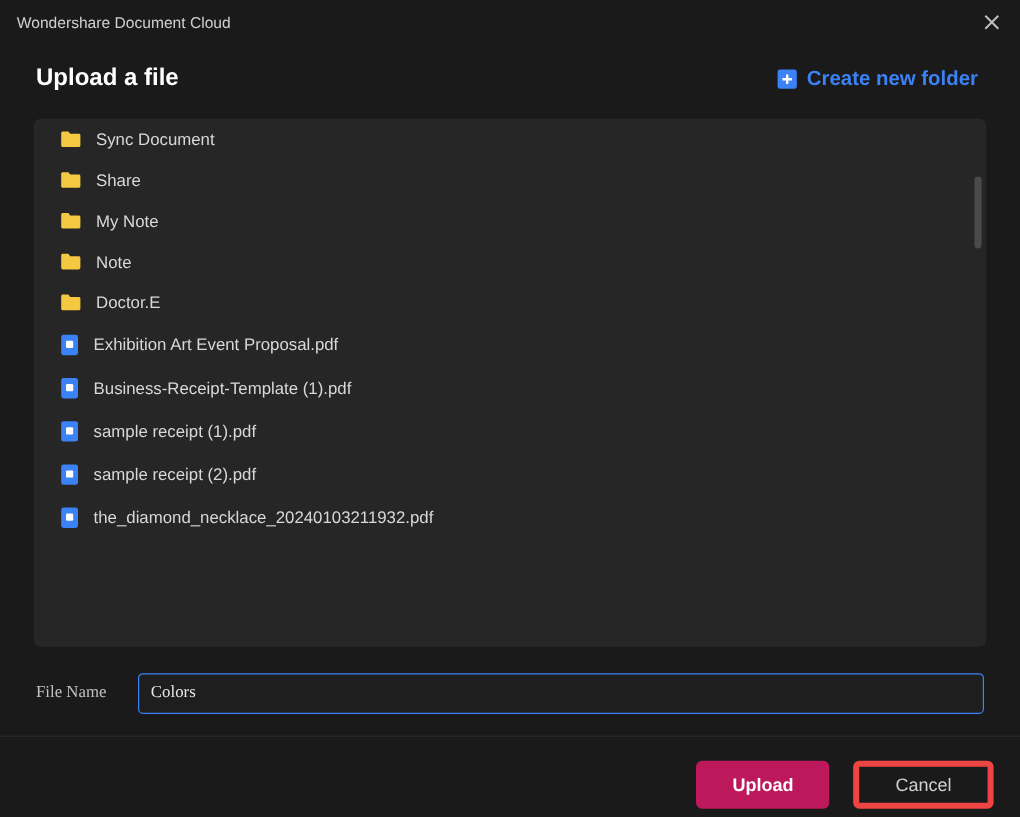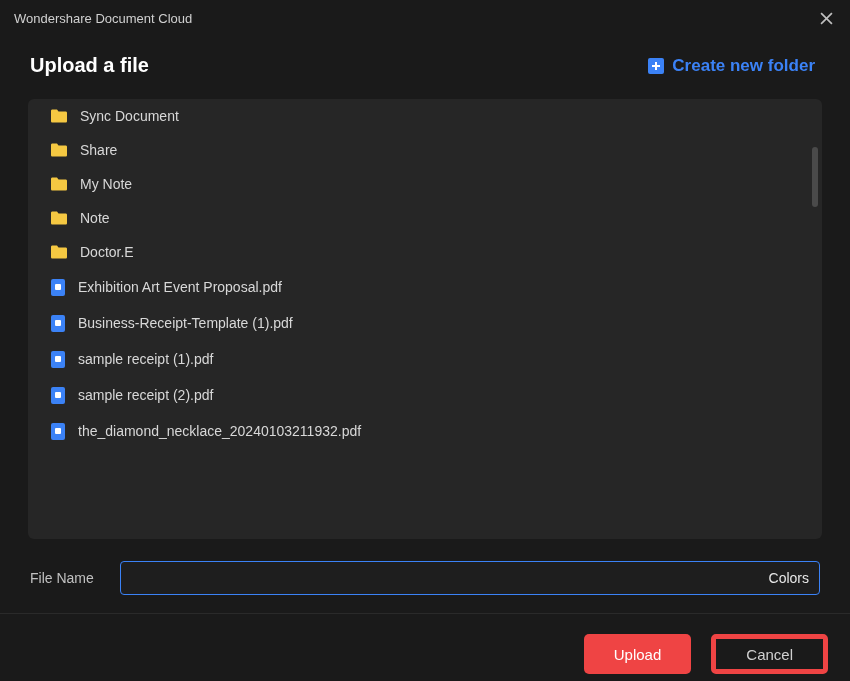--- a/index.html
+++ b/index.html
@@ -147,37 +147,37 @@
       width: 6px;
       height: 60px;
       background: #4a4a4a;
       border-radius: 3px;
     }
     .filename-row {
       display: flex;
       align-items: center;
       padding: 22px 30px 0 30px;
       gap: 26px;
+      font-family: Liberation Serif, serif;
     }
     .filename-label {
       font-size: 14px;
       color: #c0c0c0;
     }
     .filename-input {
       flex: 1;
       height: 34px;
       background: #1e1e1e;
       border: 1.5px solid #3b82f6;
       border-radius: 4px;
       padding: 0 10px;
       font-size: 14px;
       color: #e8e8e8;
       outline: none;
       font-family: inherit;
-      text-align: right;
     }
     .divider {
       margin-top: 18px;
       height: 1px;
       background: #2a2a2a;
     }
     .footer {
       display: flex;
       justify-content: flex-end;
       gap: 20px;
@@ -187,22 +187,23 @@
       height: 40px;
       padding: 0 30px;
       border-radius: 5px;
       font-size: 15px;
       font-weight: 500;
       cursor: pointer;
       font-family: inherit;
       border: none;
     }
     .btn-primary {
-      background: #ef4444;
+      background: #be185d;
       color: #fff;
+      font-weight: bold;
     }
     .btn-secondary {
       background: transparent;
       color: #d0d0d0;
       border: 5px solid #ef4444;
     }
   </style>
 </head>
 <body>
 

